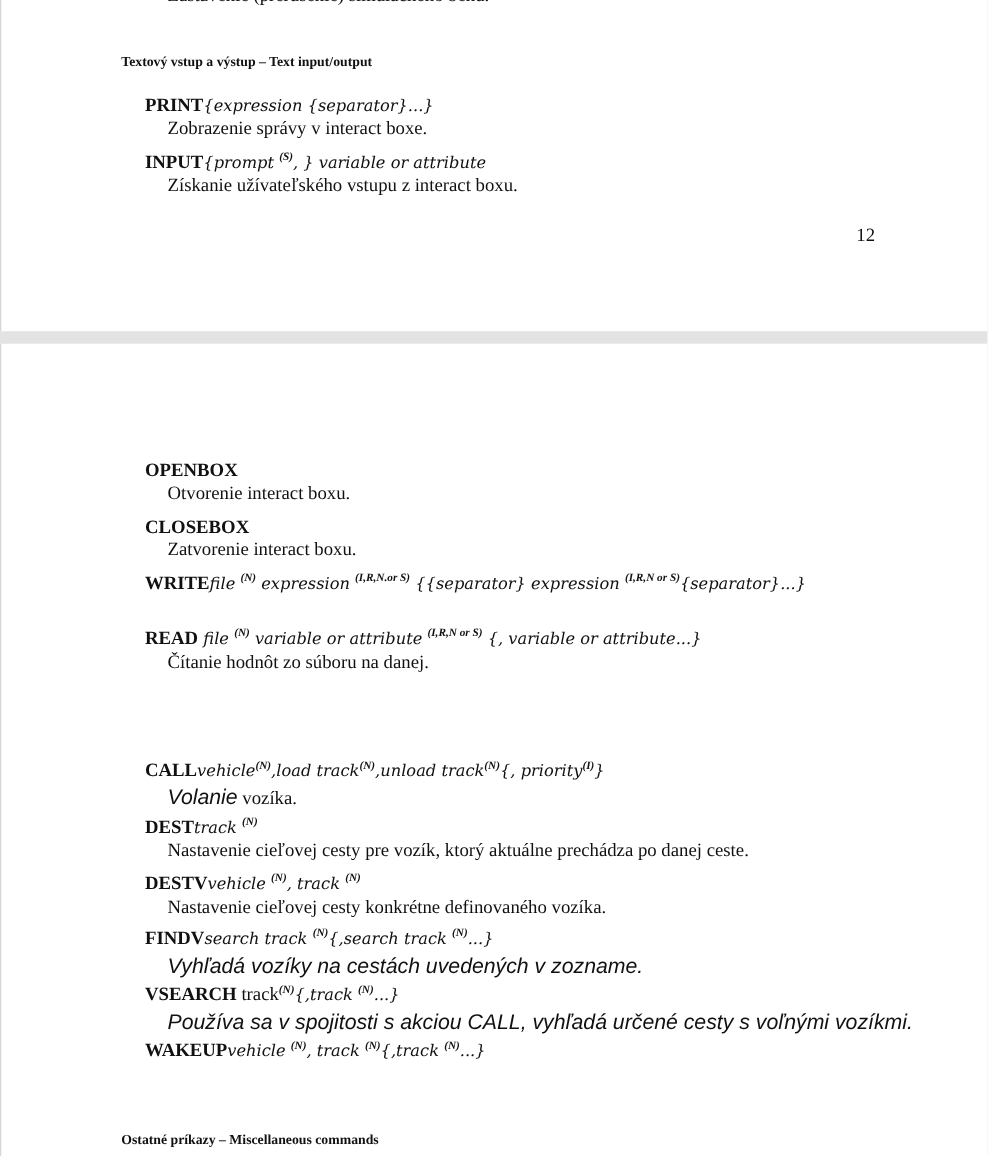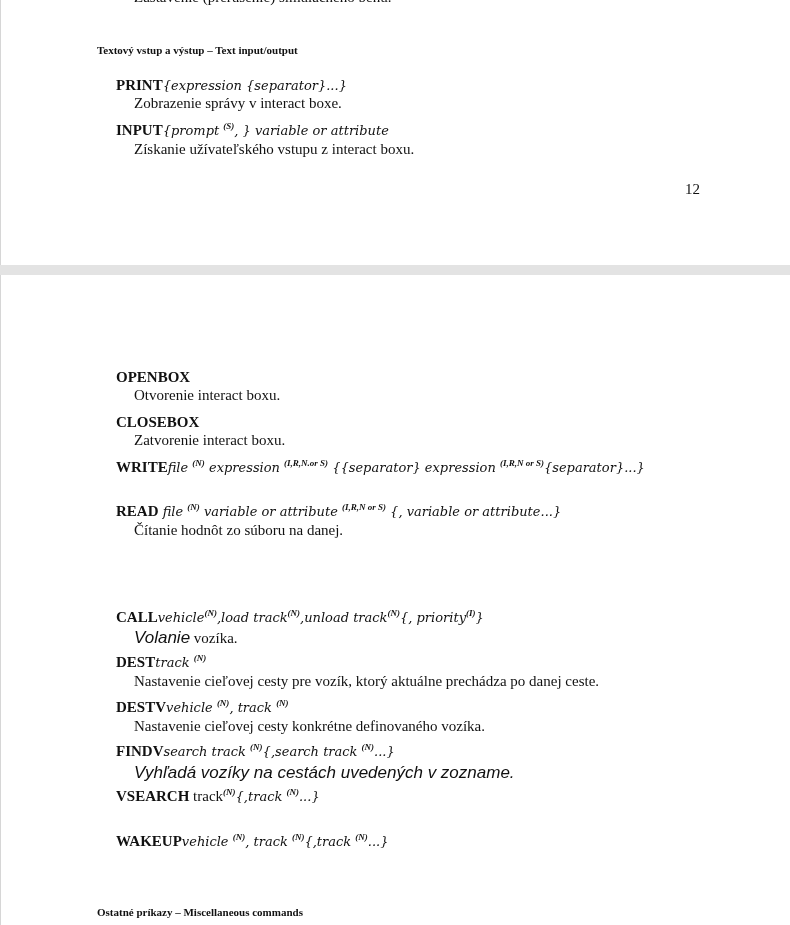--- a/index.html
+++ b/index.html
@@ -89,19 +89,20 @@
   <div class="abs desc" style="top:443px">Nastavenie cieľovej cesty konkrétne definovaného vozíka.</div>
 
   <div class="abs cmd" style="top:468px">
     <span class="kw">FINDV</span><span class="args"><span>search track </span><sup>(N)</sup><span>{,search track </span><sup>(N)</sup><span>...}</span></span>
   </div>
   <div class="abs desc" style="top:488px"><span class="it2">Vyhľadá vozíky na cestách uvedených v zozname.</span></div>
 
   <div class="abs cmd" style="top:513px">
     <span class="kw">VSEARCH</span><span class="args"><span class="plain"> track</span><sup>(N)</sup><span>{,track </span><sup>(N)</sup><span>...}</span></span>
   </div>
+  <div class="abs desc" style="top:533px"><span class="it2">Používa sa v spojitosti s akciou CALL, vyhľadá určené cesty s voľnými vozíkmi.</span></div>
 
   <div class="abs cmd" style="top:558px">
     <span class="kw">WAKEUP</span><span class="args"><span>vehicle </span><sup>(N)</sup><span>, track </span><sup>(N)</sup><span>{,track </span><sup>(N)</sup><span>...}</span></span>
   </div>
 
   <div class="abs heading" style="top:631px">Ostatné príkazy – Miscellaneous commands</div>
 </div>
 
 </body></html>

